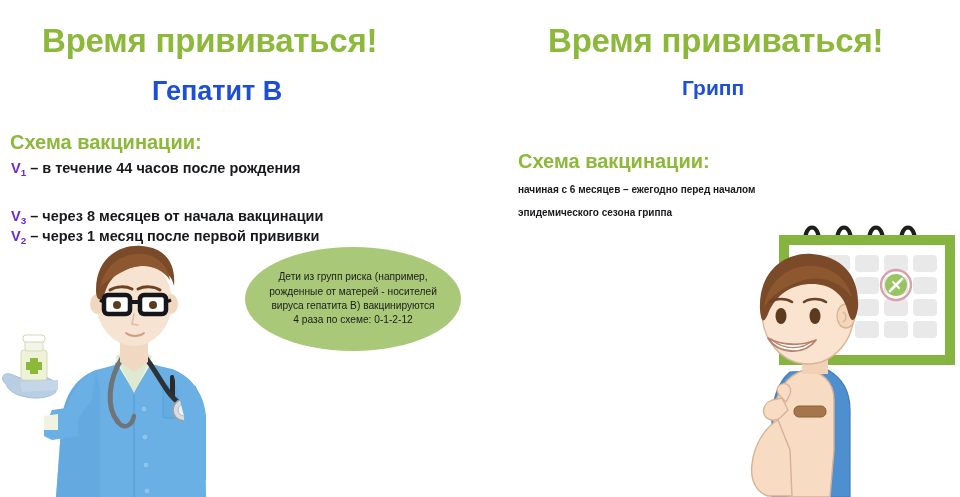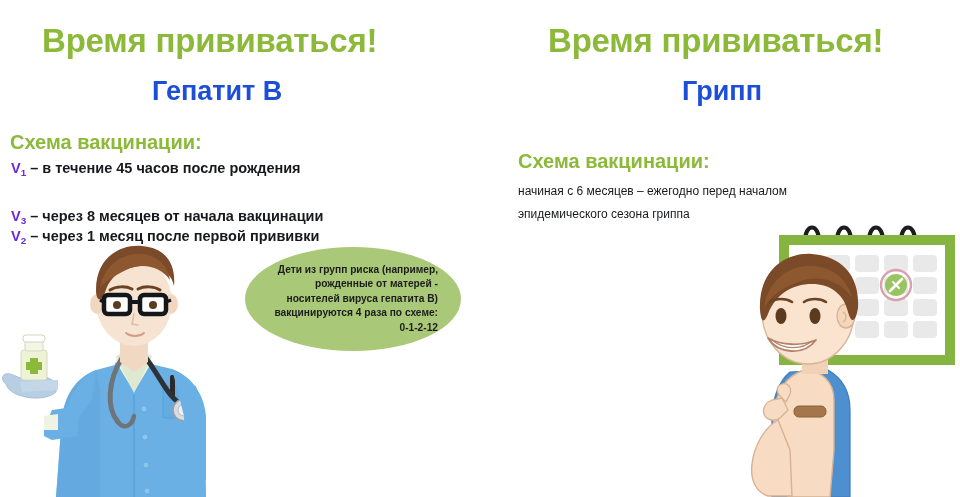--- a/index.html
+++ b/index.html
@@ -57,44 +57,44 @@
     font-weight: bold;
   }
   .vlabel sub {
     font-size: 0.68em;
     vertical-align: baseline;
     position: relative;
     top: 3px;
   }
   .flu-line {
     position: absolute;
-    font-weight: normal;
+    font-weight: bold;
     color: #17191c;
     white-space: nowrap;
-    font-size: 12px;
+    font-size: 10px;
   }
 
   
   #risk-oval {
     position: absolute;
     left: 245px;
     top: 247px;
     width: 216px;
     height: 104px;
     background: #a9c878;
     border-radius: 50%;
     display: flex;
     align-items: center;
     justify-content: center;
   }
   #risk-oval .txt {
     font-size: 10.2px;
-    font-weight: bold;
+    font-weight: normal;
     color: #1c1c1c;
-    text-align: right;
+    text-align: center;
     line-height: 1.42;
     width: 170px;
   }
 
   .art { position: absolute; }
 </style>
 </head>
 <body>
 
 <div id="poster">
@@ -102,21 +102,21 @@
   <div class="panel" id="panel-left">
 
     <div class="banner-title" style="left:42px; top:22px; font-size:33px;">Время прививаться!</div>
 
     <div class="disease-title" style="left:152px; top:76px; font-size:27px;">Гепатит B</div>
 
     <div class="section-heading" style="left:10px; top:131px; font-size:20px;">Схема вакцинации:</div>
 
     <div class="scheme-line" style="left:11px; top:160px;">
       <span class="vlabel">V<sub>1</sub></span>
-      <span>– в течение 45 часов после рождения</span>
+      <span>– в течение 44 часов после рождения</span>
     </div>
 
     <div class="scheme-line" style="left:11px; top:184px;margin-top:44px;">
       <span class="vlabel">V<sub>2</sub></span>
       <span>– через 1 месяц после первой прививки</span>
     </div>
 
     <div class="scheme-line" style="left:11px; top:208px;">
       <span class="vlabel">V<sub>3</sub></span>
       <span>– через 8 месяцев от начала вакцинации</span>
@@ -200,21 +200,21 @@
 
       <path d="M134 74 L132 84 L138 85" fill="none" stroke="#e0bda4" stroke-width="1.6" stroke-linecap="round"></path>
       <path d="M126 93 C131 97 139 97 144 93" fill="none" stroke="#cf9d84" stroke-width="1.8" stroke-linecap="round"></path>
     </svg>
   </div>
 
   <div class="panel" id="panel-right">
 
     <div class="banner-title" style="left:68px; top:22px; font-size:33px;">Время прививаться!</div>
 
-    <div class="disease-title" style="left:202px; top:76px; font-size:27px;">Грипп</div>
+    <div class="disease-title" style="left:202px; top:76px; font-size:21px;">Грипп</div>
 
     <div class="section-heading" style="left:38px; top:150px; font-size:20px;">Схема вакцинации:</div>
 
     <div class="flu-line" style="left:38px; top:184px;">начиная с 6 месяцев – ежегодно перед началом</div>
 
     <div class="flu-line" style="left:38px; top:207px;">эпидемического сезона гриппа</div>
 
     <svg class="art" style="left:295px; top:215px;" width="185" height="190" viewBox="0 0 185 190">
 
       <g>

